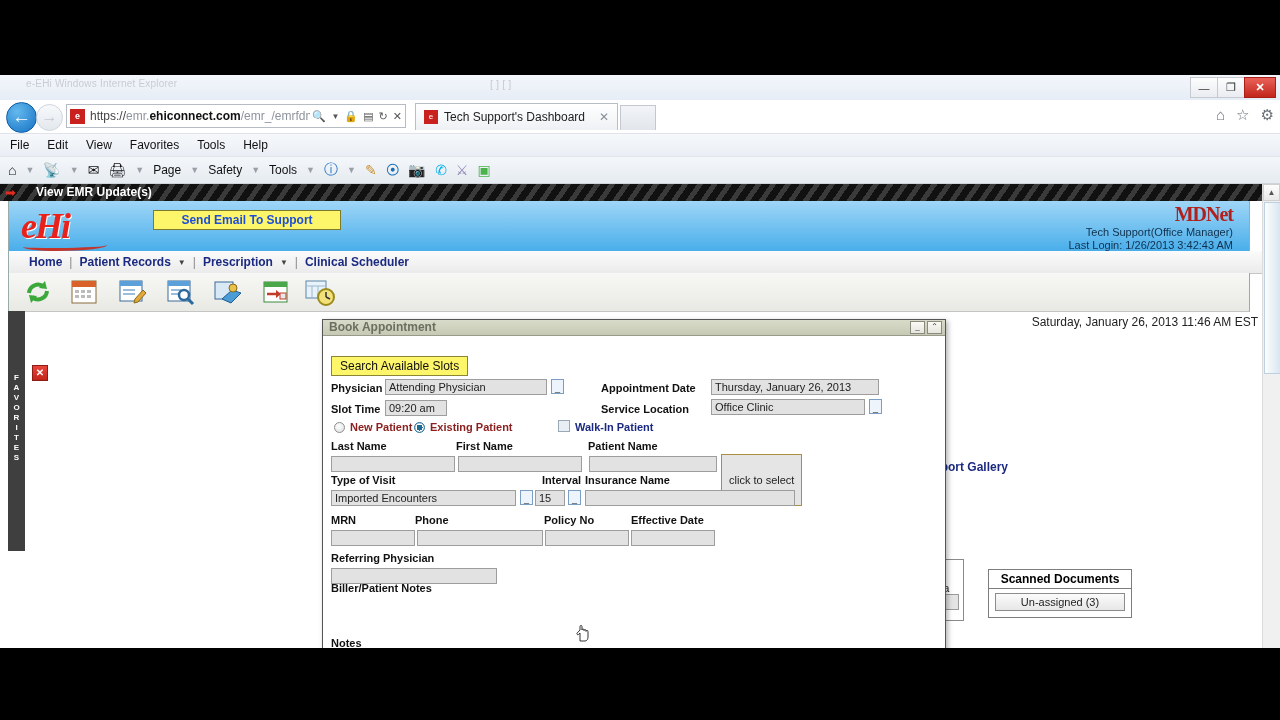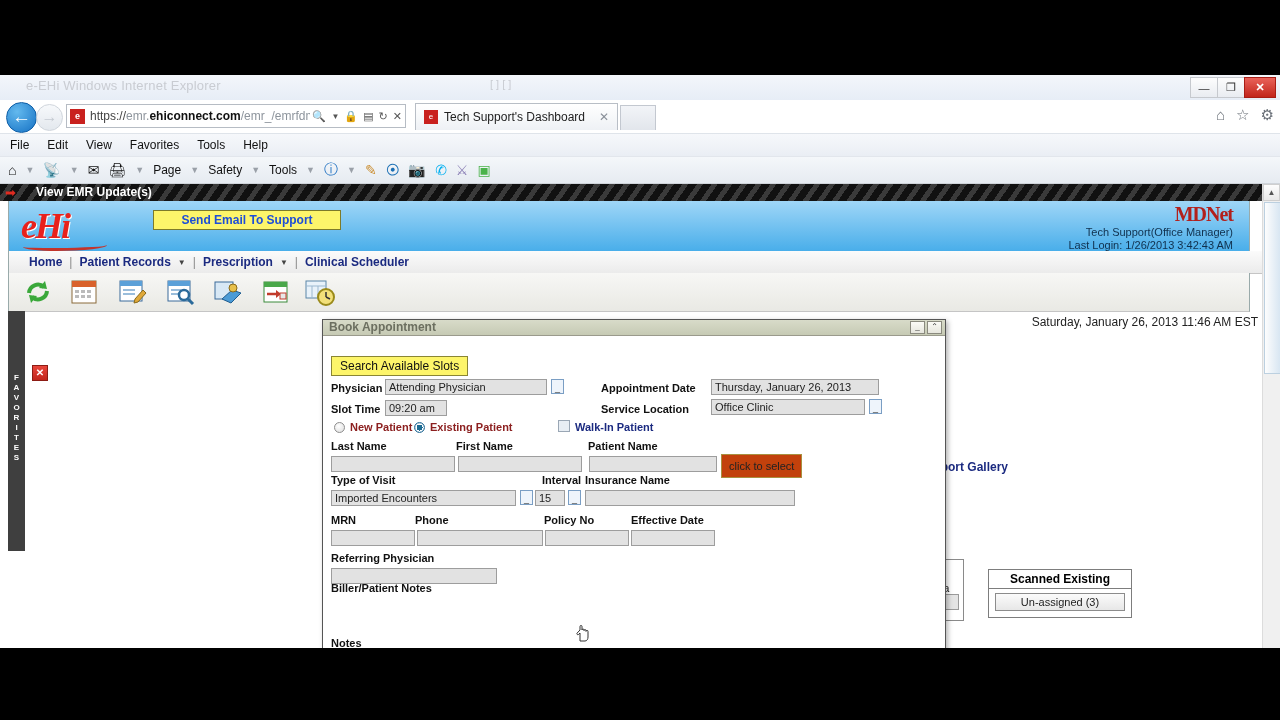--- a/index.html
+++ b/index.html
@@ -4,21 +4,21 @@
 <style>
   html,body{margin:0;padding:0;background:#000;}
   body{width:1280px;height:720px;overflow:hidden;font-family:"Liberation Sans",sans-serif;}
   .screen{position:relative;width:1280px;height:720px;background:#000;}
   .letterbox-top{position:absolute;left:0;top:0;width:1280px;height:75px;background:#000;}
   .letterbox-bottom{position:absolute;left:0;top:648px;width:1280px;height:72px;background:#000;}
 
   
   .browser{position:absolute;left:0;top:75px;width:1280px;height:573px;background:#fdfdfd;overflow:hidden;}
   .ie-titlebar{position:relative;height:25px;background:linear-gradient(#f3f6fb,#e7edf6);}
-  .ie-ghosttitle{position:absolute;left:26px;top:3px;font-size:13px;color:#c9ccd2;letter-spacing:.2px;}
+  .ie-ghosttitle{position:absolute;left:26px;top:3px;font-size:10px;color:#c9ccd2;letter-spacing:.2px;}
   .ie-ghosttitle2{position:absolute;left:490px;top:3px;font-size:11px;color:#c9ccd2;}
   .winbtns{position:absolute;right:4px;top:2px;display:flex;gap:0;}
   .winbtn{width:26px;height:19px;border:1px solid #c6c9ce;border-right:none;background:linear-gradient(#fdfdfd,#e9ecf1);
           display:flex;align-items:center;justify-content:center;font-size:11px;color:#333;}
   .winbtn.close{background:linear-gradient(#e9625a,#c2251b);border-color:#a81d15;color:#fff;border-right:1px solid #a81d15;width:30px;font-weight:bold;}
 
   .navrow{position:relative;height:33px;background:#fff;}
   .backbtn{position:absolute;left:6px;top:2px;width:29px;height:29px;border-radius:50%;
            background:radial-gradient(circle at 35% 30%,#63b9ee,#1571c4);border:1px solid #0e5ea6;
            color:#fff;font-size:19px;line-height:27px;text-align:center;font-weight:bold;}
@@ -116,21 +116,21 @@
        padding:1px 3px;height:16px;line-height:13px;}
   .dotbtn{position:absolute;width:13px;height:15px;border:1px solid #7a9ec4;background:#eef4fb;font-size:9px;
           color:#333;text-align:center;line-height:17px;box-sizing:border-box;}
   .srchbtn{position:absolute;left:8px;top:20px;background:#fdf56a;border:1px solid #8a8634;color:#111;font-size:12px;
            padding:2px 8px;}
   .radio{position:absolute;width:11px;height:11px;border-radius:50%;border:1px solid #8d8d8d;background:radial-gradient(circle at 40% 35%,#ffffff,#dcdcdc);box-sizing:border-box;}
   .radio.on{background:radial-gradient(circle at 50% 50%,#1d6b92 0 3px,#ffffff 3px 4px,#bcd4e6 4px);border-color:#2b6e96;}
   .rlbl{position:absolute;font-size:11px;font-weight:bold;color:#8c2020;}
   .chk{position:absolute;width:12px;height:12px;border:1px solid #9aa7b5;background:#e8eef4;box-sizing:border-box;}
   .chklbl{position:absolute;font-size:11px;font-weight:bold;color:#1b2a80;}
-  .clickbtn{position:absolute;background:#c2410c;border:1px solid #a99040;font-size:11px;color:#222;padding:5px 7px;}
+  .clickbtn{position:absolute;background:#e5e5e5;border:1px solid #a99040;font-size:11px;color:#222;padding:19px 7px;}
   .cursor{position:absolute;left:576px;top:423px;width:14px;height:18px;color:#333;font-size:16px;}
 </style>
 </head>
 <body>
 
 <div class="screen">
   <div class="letterbox-top"></div>
   <div class="letterbox-bottom"></div>
 
   <div class="browser">
@@ -316,21 +316,21 @@
         <div class="reportgal">eport Gallery</div>
         <div class="favrail">F<br>A<br>V<br>O<br>R<br>I<br>T<br>E<br>S</div>
 
 
         <div class="bgwidget">
           <span style="position:absolute;left:3px;top:22px;">ata</span>
           <div class="bx" style="margin-top:34px;"></div>
         </div>
 
         <div class="scanned">
-          <div class="hd">Scanned Existing</div>
+          <div class="hd">Scanned Documents</div>
           <div class="btn">Un-assigned (3)</div>
         </div>
 
         <div class="modal">
           <div class="modal-tb">
             <div class="t">Book Appointment</div>
             <div class="ctr">
               <div class="cb">_</div>
               <div class="cb">⌃</div>
             </div>

